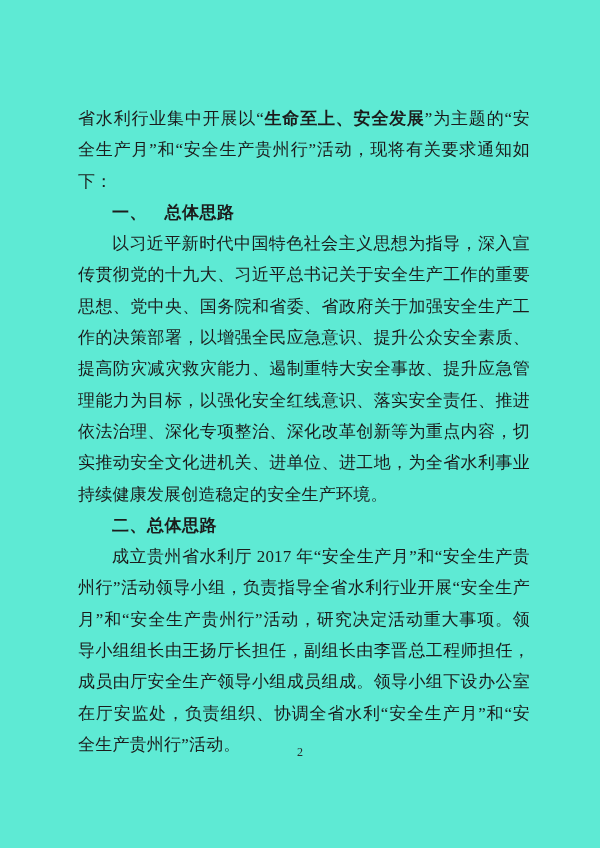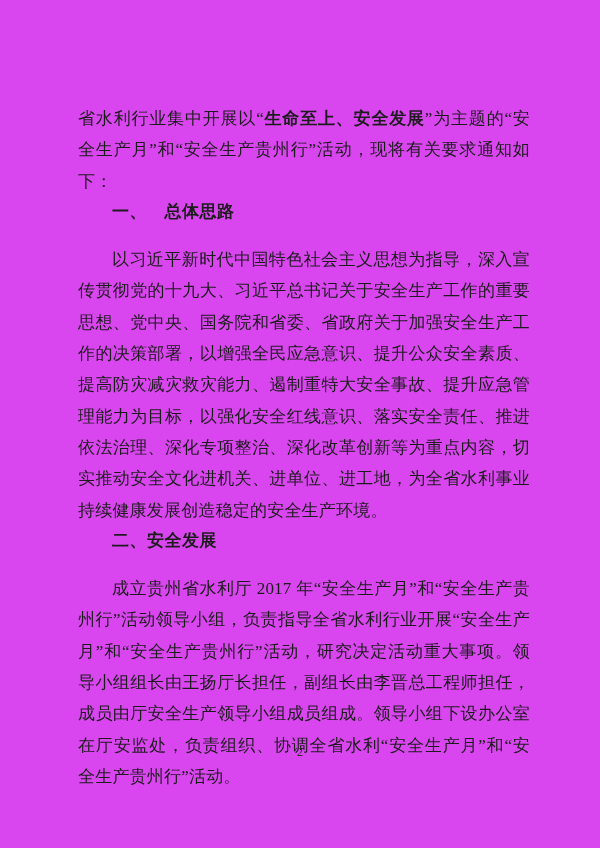--- a/index.html
+++ b/index.html
@@ -4,49 +4,48 @@
 <style>
   html, body {
     margin: 0;
     padding: 0;
     background: #ffffff;
   }
   .page {
     position: relative;
     width: 600px;
     height: 848px;
-    background: #d946ef;
+    background: #5eead4;
     font-family: "Liberation Serif", "DejaVu Serif", serif;
     color: #1c1c1c;
     overflow: hidden;
   }
   .content {
     position: absolute;
     left: 78px;
     top: 103px;
     width: 452px;
     font-size: 17px;
     line-height: 31.3px;
     text-align: justify;
     letter-spacing: 0.2px;
   }
   .para {
     margin: 0;
   }
   .para.indent {
     text-indent: 2em;
-    margin-top: 16px;
   }
   .heading {
     margin: 0;
     font-size: 17px;
     line-height: 31.3px;
     font-weight: 700;
     text-indent: 2em;
-    font-family: Liberation Mono, monospace;
+    font-family: Liberation Serif, serif;
     letter-spacing: 0.5px;
   }
   .emphasis-bold {
     font-weight: 700;
     font-family: "Liberation Sans", "DejaVu Sans", sans-serif;
   }
   .page-number {
     position: absolute;
     left: 0;
     right: 0;
@@ -59,18 +58,18 @@
 </head>
 <body>
 
 <div class="page">
   <div class="content">
     <p class="para"><span>省水利行业集中开展以“</span><span class="emphasis-bold">生命至上、安全发展</span><span>”为主题的“安全生产月”和“安全生产贵州行”活动，现将有关要求通知如下：</span></p>
 
     <h2 class="heading">一、　总体思路</h2>
     <p class="para indent">以习近平新时代中国特色社会主义思想为指导，深入宣传贯彻党的十九大、习近平总书记关于安全生产工作的重要思想、党中央、国务院和省委、省政府关于加强安全生产工作的决策部署，以增强全民应急意识、提升公众安全素质、提高防灾减灾救灾能力、遏制重特大安全事故、提升应急管理能力为目标，以强化安全红线意识、落实安全责任、推进依法治理、深化专项整治、深化改革创新等为重点内容，切实推动安全文化进机关、进单位、进工地，为全省水利事业持续健康发展创造稳定的安全生产环境。</p>
 
-    <h2 class="heading">二、安全发展</h2>
+    <h2 class="heading">二、总体思路</h2>
     <p class="para indent">成立贵州省水利厅 2017 年“安全生产月”和“安全生产贵州行”活动领导小组，负责指导全省水利行业开展“安全生产月”和“安全生产贵州行”活动，研究决定活动重大事项。领导小组组长由王扬厅长担任，副组长由李晋总工程师担任，成员由厅安全生产领导小组成员组成。领导小组下设办公室在厅安监处，负责组织、协调全省水利“安全生产月”和“安全生产贵州行”活动。</p>
   </div>
 
   <div class="page-number">2</div>
 </div>
 
 </body></html>

